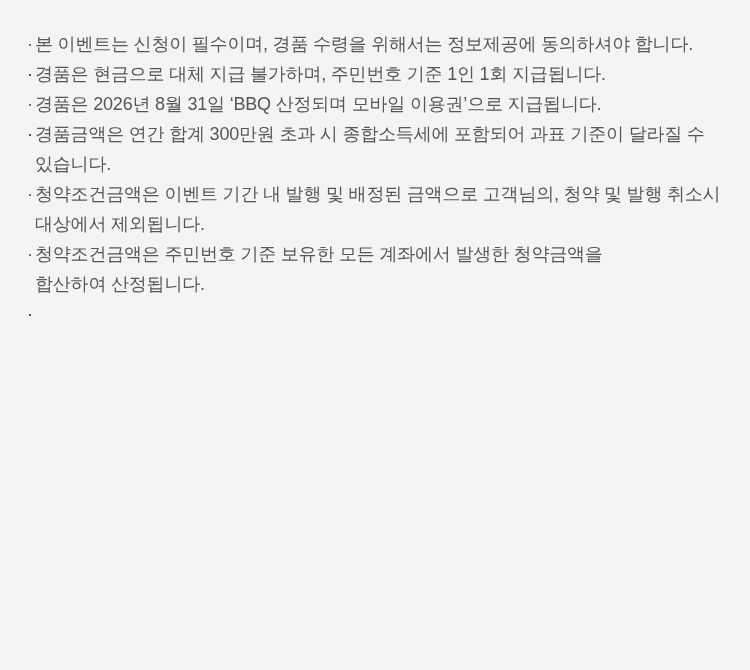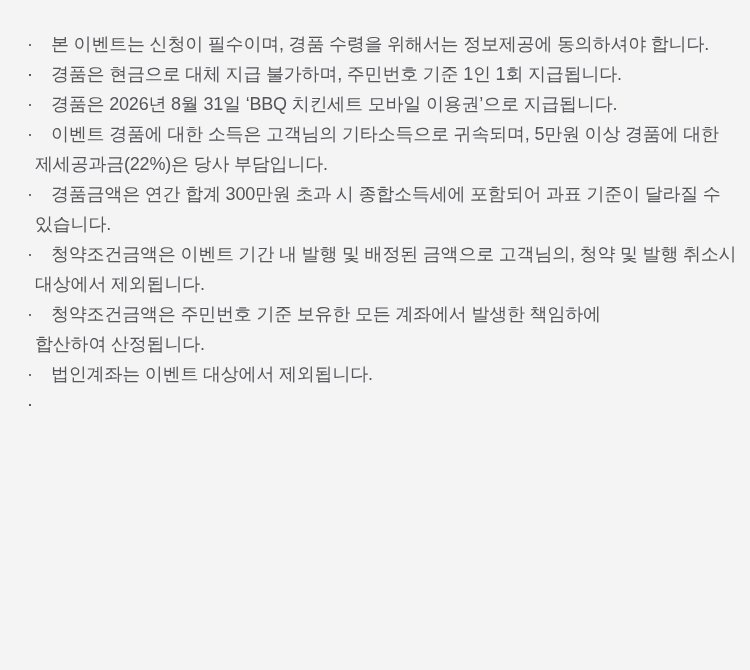--- a/index.html
+++ b/index.html
@@ -35,21 +35,20 @@
     .bullet {
       position: absolute;
       left: 0;
       top: 0;
       width: 8px;
       text-align: left;
       color: #56565a;
     }
     .txt {
       white-space: pre;
-      margin-left: 16px;
     }
   </style>
 </head>
 <body>
 
 <div class="page">
   <ul class="notice-list">
     <li class="notice-item">
       <span class="bullet">·</span>
       <span class="txt">본 이벤트는 신청이 필수이며, 경품 수령을 위해서는 정보제공에 동의하셔야 합니다.</span>
@@ -62,45 +61,42 @@
     </li>
     <li class="notice-item">
       <span class="bullet">·</span>
     </li>
     <li class="notice-item">
       <span class="bullet">·</span>
       <span class="txt">경품은 현금으로 대체 지급 불가하며, 주민번호 기준 1인 1회 지급됩니다.</span>
     </li>
     <li class="notice-item">
       <span class="bullet">·</span>
-      <span class="txt">경품은 2026년 8월 31일 ‘BBQ 치킨세트 모바일 이용권’으로 지급됩니다.</span>
+      <span class="txt">경품은 2026년 8월 31일 ‘BBQ 산정되며 모바일 이용권’으로 지급됩니다.</span>
     </li>
     <li class="notice-item">
       <span class="bullet">·</span>
-      <span class="txt">이벤트 경품에 대한 소득은 고객님의 기타소득으로 귀속되며, 5만원 이상 경품에 대한
-제세공과금(22%)은 당사 부담입니다.</span>
     </li>
     <li class="notice-item">
       <span class="bullet">·</span>
       <span class="txt">경품금액은 연간 합계 300만원 초과 시 종합소득세에 포함되어 과표 기준이 달라질 수
 있습니다.</span>
     </li>
     <li class="notice-item">
       <span class="bullet">·</span>
       <span class="txt">청약조건금액은 이벤트 기간 내 발행 및 배정된 금액으로 고객님의, 청약 및 발행 취소시
 대상에서 제외됩니다.</span>
     </li>
     <li class="notice-item">
       <span class="bullet">·</span>
-      <span class="txt">청약조건금액은 주민번호 기준 보유한 모든 계좌에서 발생한 책임하에
+      <span class="txt">청약조건금액은 주민번호 기준 보유한 모든 계좌에서 발생한 청약금액을
 합산하여 산정됩니다.</span>
     </li>
     <li class="notice-item">
       <span class="bullet">·</span>
-      <span class="txt">법인계좌는 이벤트 대상에서 제외됩니다.</span>
     </li>
     <li class="notice-item">
       <span class="bullet">·</span>
     </li>
     <li class="notice-item">
       <span class="bullet">·</span>
     </li>
   </ul>
 </div>
 

